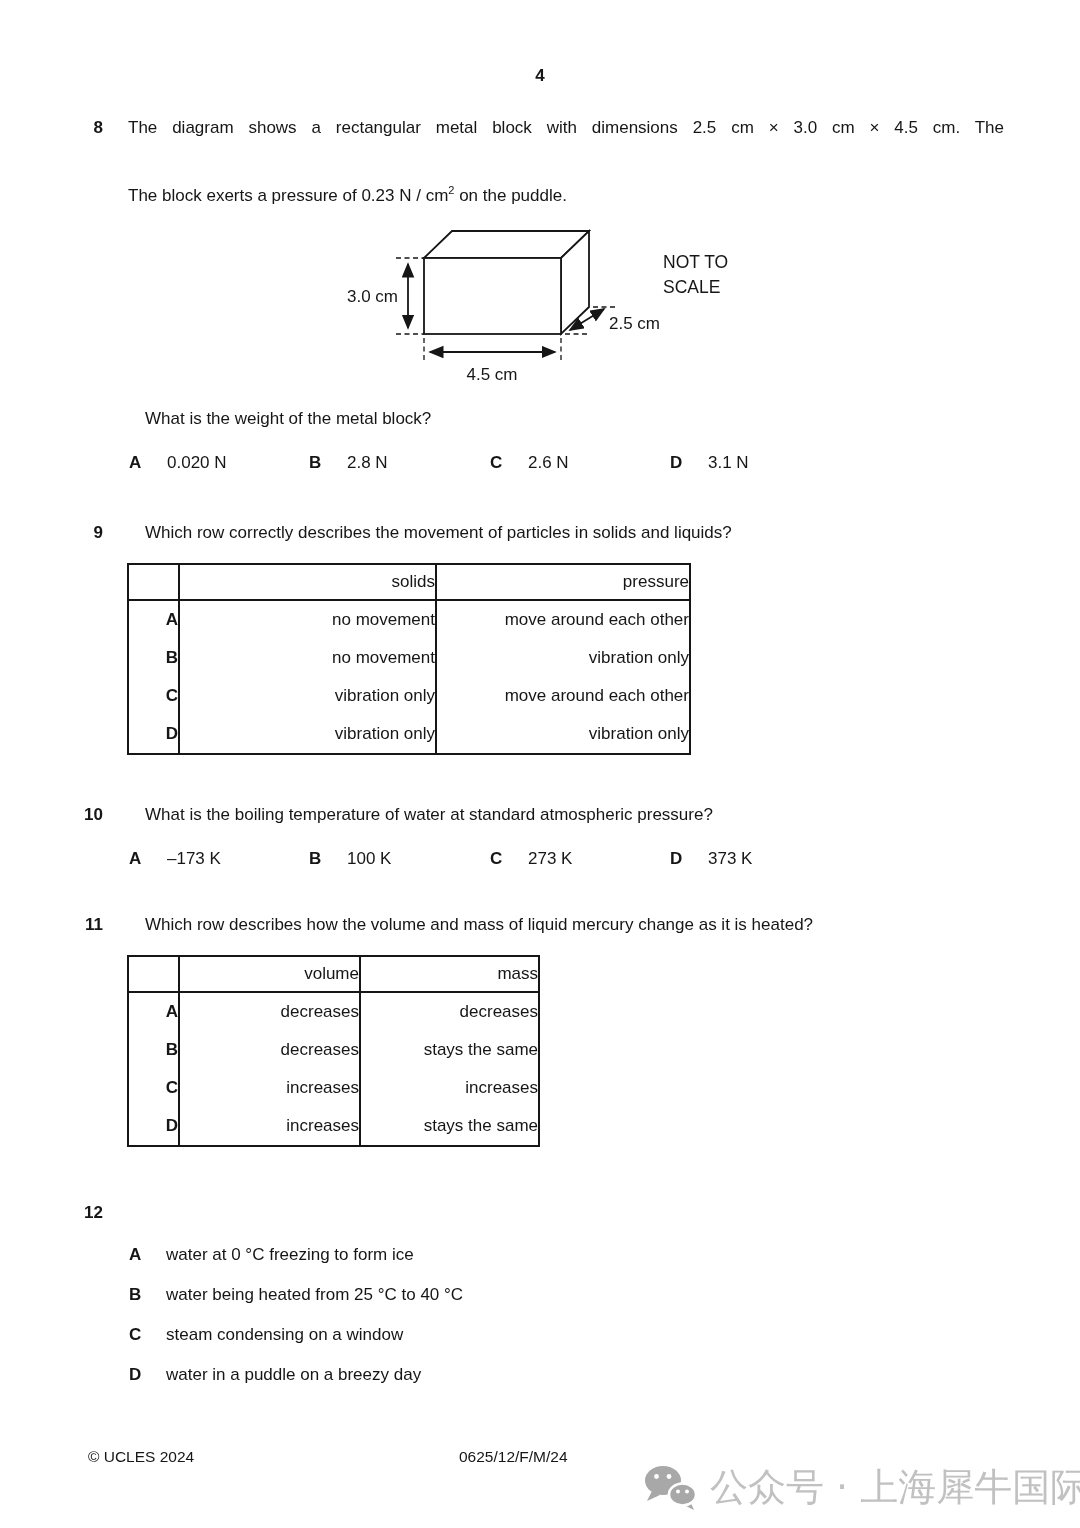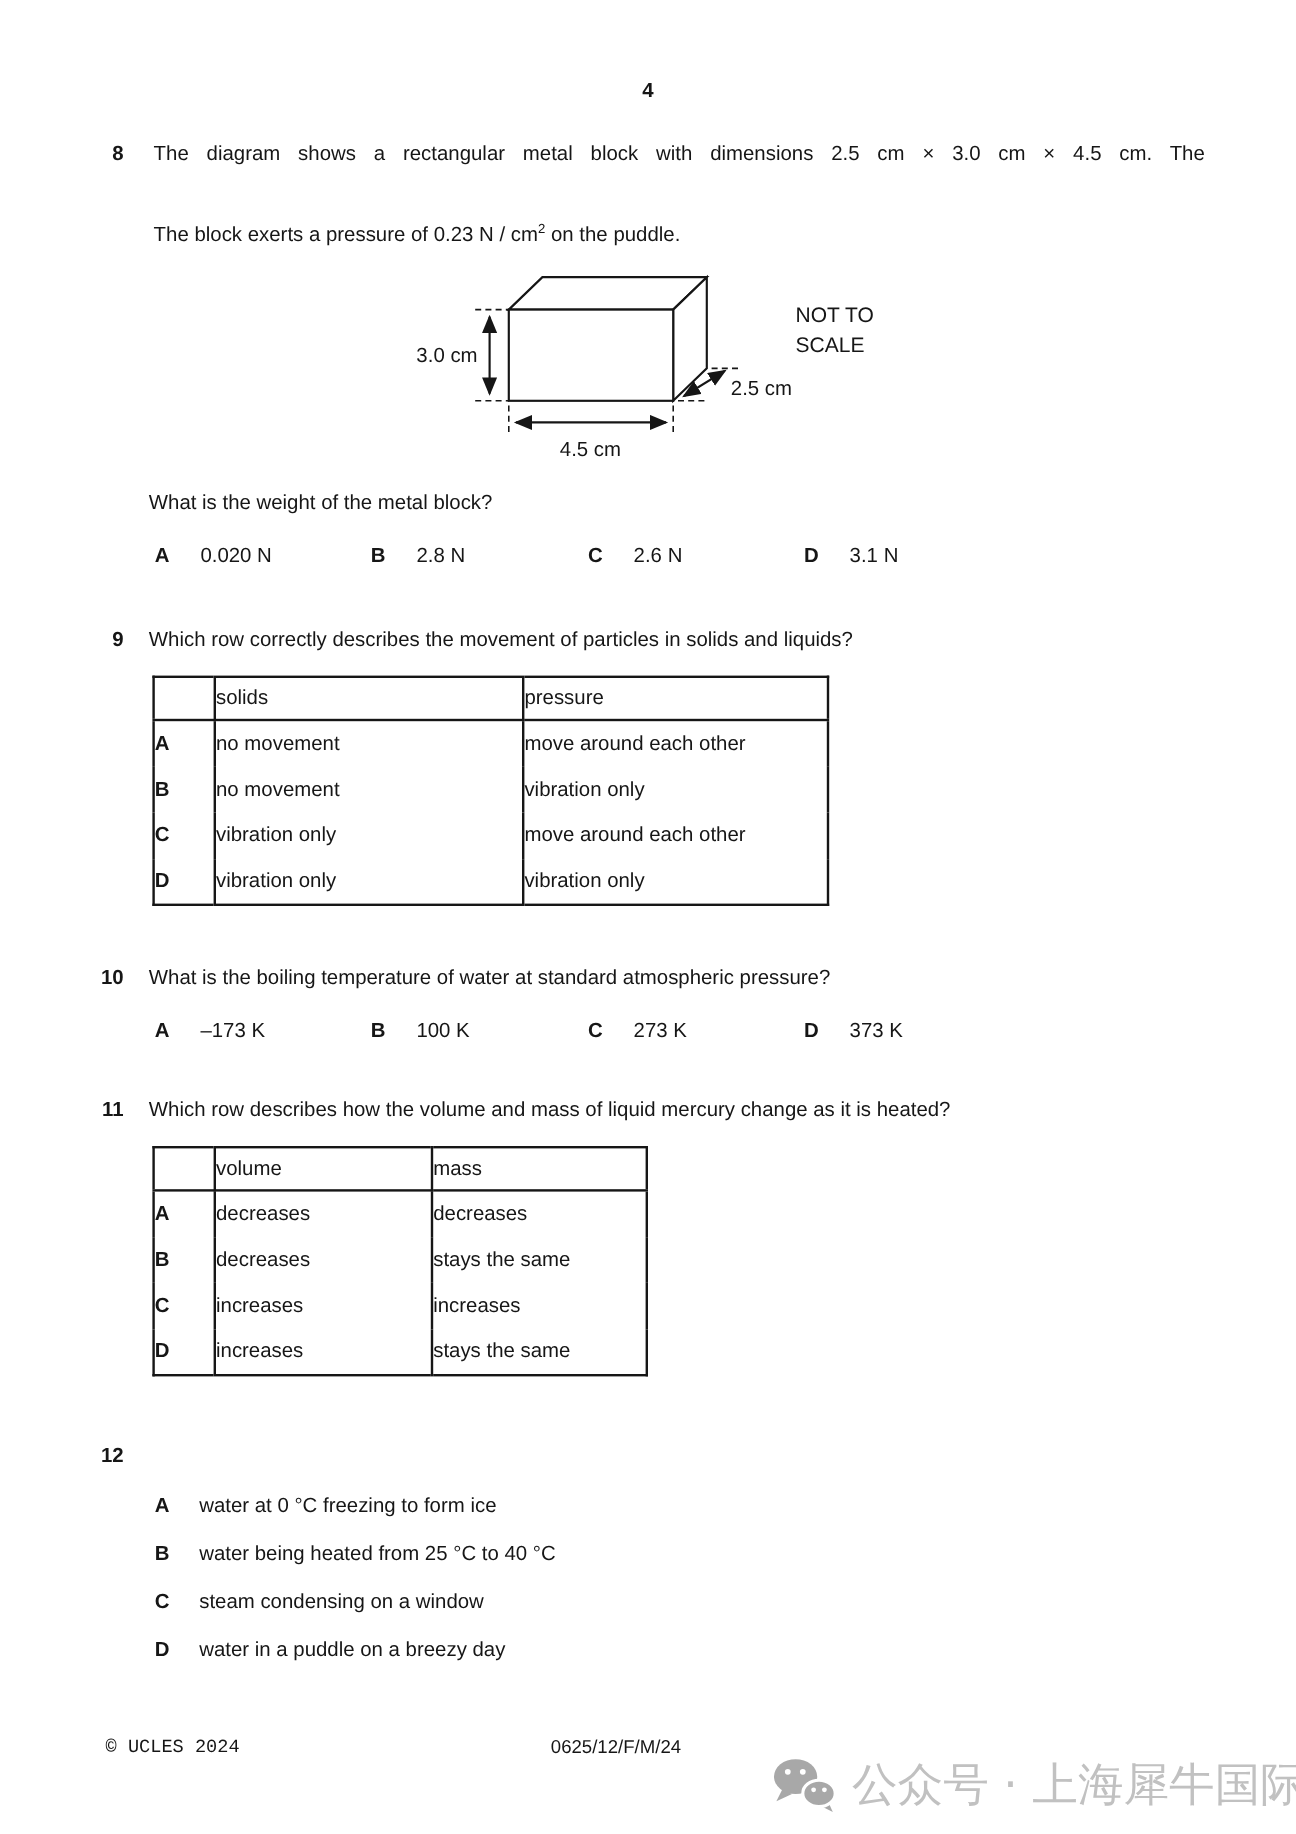--- a/index.html
+++ b/index.html
@@ -5,37 +5,37 @@
   html,body { margin:0; padding:0; background:#ffffff; }
   .page {
     position:relative; width:1080px; height:1528px; background:#ffffff;
     font-family:"Liberation Sans", sans-serif; color:#161616; font-size:17px;
     overflow:hidden;
   }
   .abs { position:absolute; }
   .nowrap { white-space:nowrap; }
   .pagenum { position:absolute; top:66px; left:0; width:1080px; text-align:center; font-weight:bold; line-height:20px; }
   .qnum { position:absolute; left:60px; width:43px; text-align:right; font-weight:bold; line-height:23px; }
-  .stem { position:absolute; left:124px; line-height:23px; white-space:nowrap; }
+  .stem { position:absolute; left:145px; line-height:23px; white-space:nowrap; }
   .para { position:absolute; left:128px; width:876px; line-height:23px; }
   .just { text-align:justify; text-align-last:justify; }
   sup.sq { font-size:11px; vertical-align:super; line-height:0; }
 
   .optline { position:absolute; display:flex; white-space:nowrap; line-height:23px; }
   .optletter { display:inline-block; width:38px; font-weight:bold; }
 
   .vopt { position:absolute; left:129px; display:flex; white-space:nowrap; line-height:23px; }
   .vopt .optletter { width:37px; }
 
   table.qtable { position:absolute; border-collapse:collapse; table-layout:fixed; }
   table.qtable, table.qtable th, table.qtable td { border:0 solid #161616; }
   table.qtable { border-width:2px; }
   table.qtable th { border-bottom-width:2px; font-weight:normal; }
   table.qtable .vline { border-right-width:2px; }
-  table.qtable th, table.qtable td { text-align:left; padding:0; font-size:17px; }
+  table.qtable th, table.qtable td { text-align:right; padding:0; font-size:17px; }
   table.qtable td.rowhead, table.qtable th.rowhead { font-weight:bold; }
   table.qtable thead tr { height:36px; }
   table.qtable tbody tr { height:38.5px; }
 
   .footer { position:absolute; top:1447px; font-size:15.5px; line-height:19px; white-space:nowrap; }
   .watermark-text {
     position:absolute; left:710px; top:1463px; font-size:38px; line-height:48px;
     color:#c1c1c1; white-space:nowrap;
     font-family:"DejaVu Sans","Liberation Sans",sans-serif;
   }
@@ -224,21 +224,21 @@
     <div class="vopt" style="top:1323px;">
         <span class="optletter">C</span>
         <span>steam condensing on a window</span>
       </div>
     <div class="vopt" style="top:1363px;">
         <span class="optletter">D</span>
         <span>water in a puddle on a breezy day</span>
       </div>
   </div>
 
-  <div class="footer" style="left:88px;font-family:Liberation Mono, monospace;">© UCLES 2024</div>
+  <div class="footer" style="left:88px;">© UCLES 2024</div>
   <div class="footer" style="left:459px;">0625/12/F/M/24</div>
 
   <svg class="abs" style="left:641px; top:1464px;" width="60" height="50" viewBox="0 0 60 50">
     <g fill="#a8a8a8">
       <polygon points="11,27 6,37 19,31"></polygon>
       <ellipse cx="22" cy="16.5" rx="18" ry="14.5"></ellipse>
       <polygon points="49,37 53,46 41,40"></polygon>
       <ellipse cx="41.5" cy="30.5" rx="13.5" ry="11" stroke="#ffffff" stroke-width="2.6"></ellipse>
     </g>
     <g fill="#ffffff">

